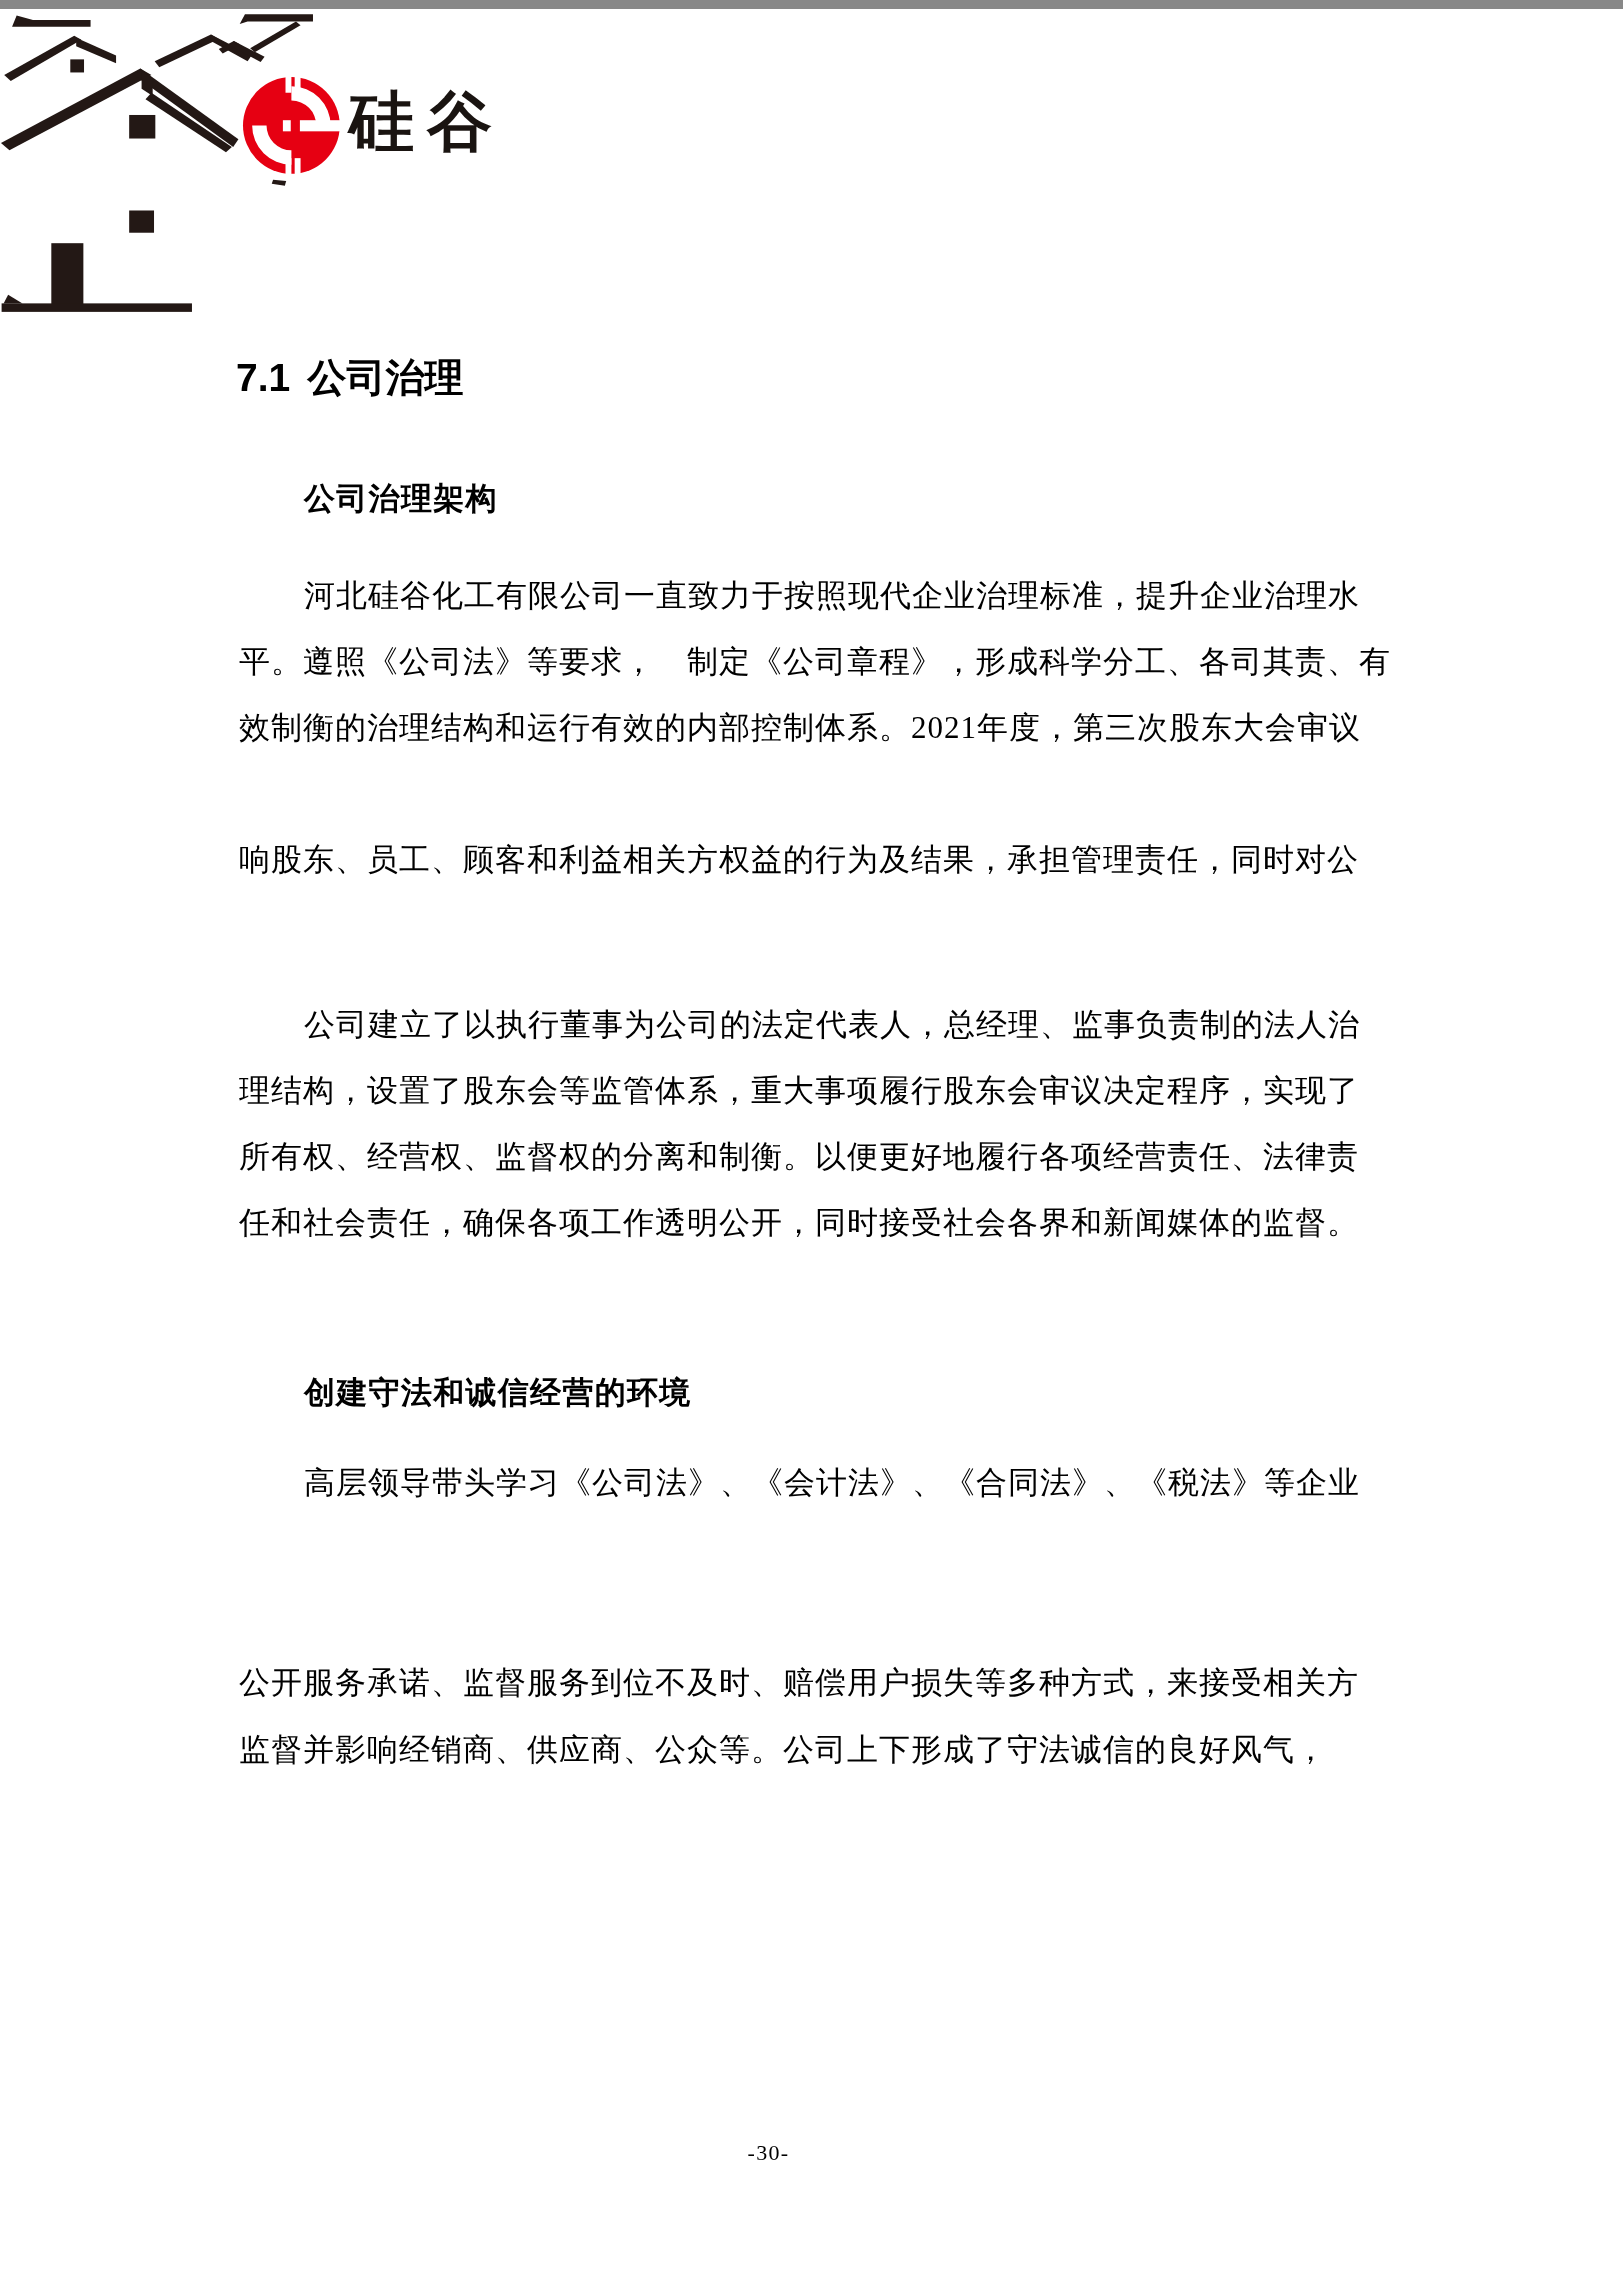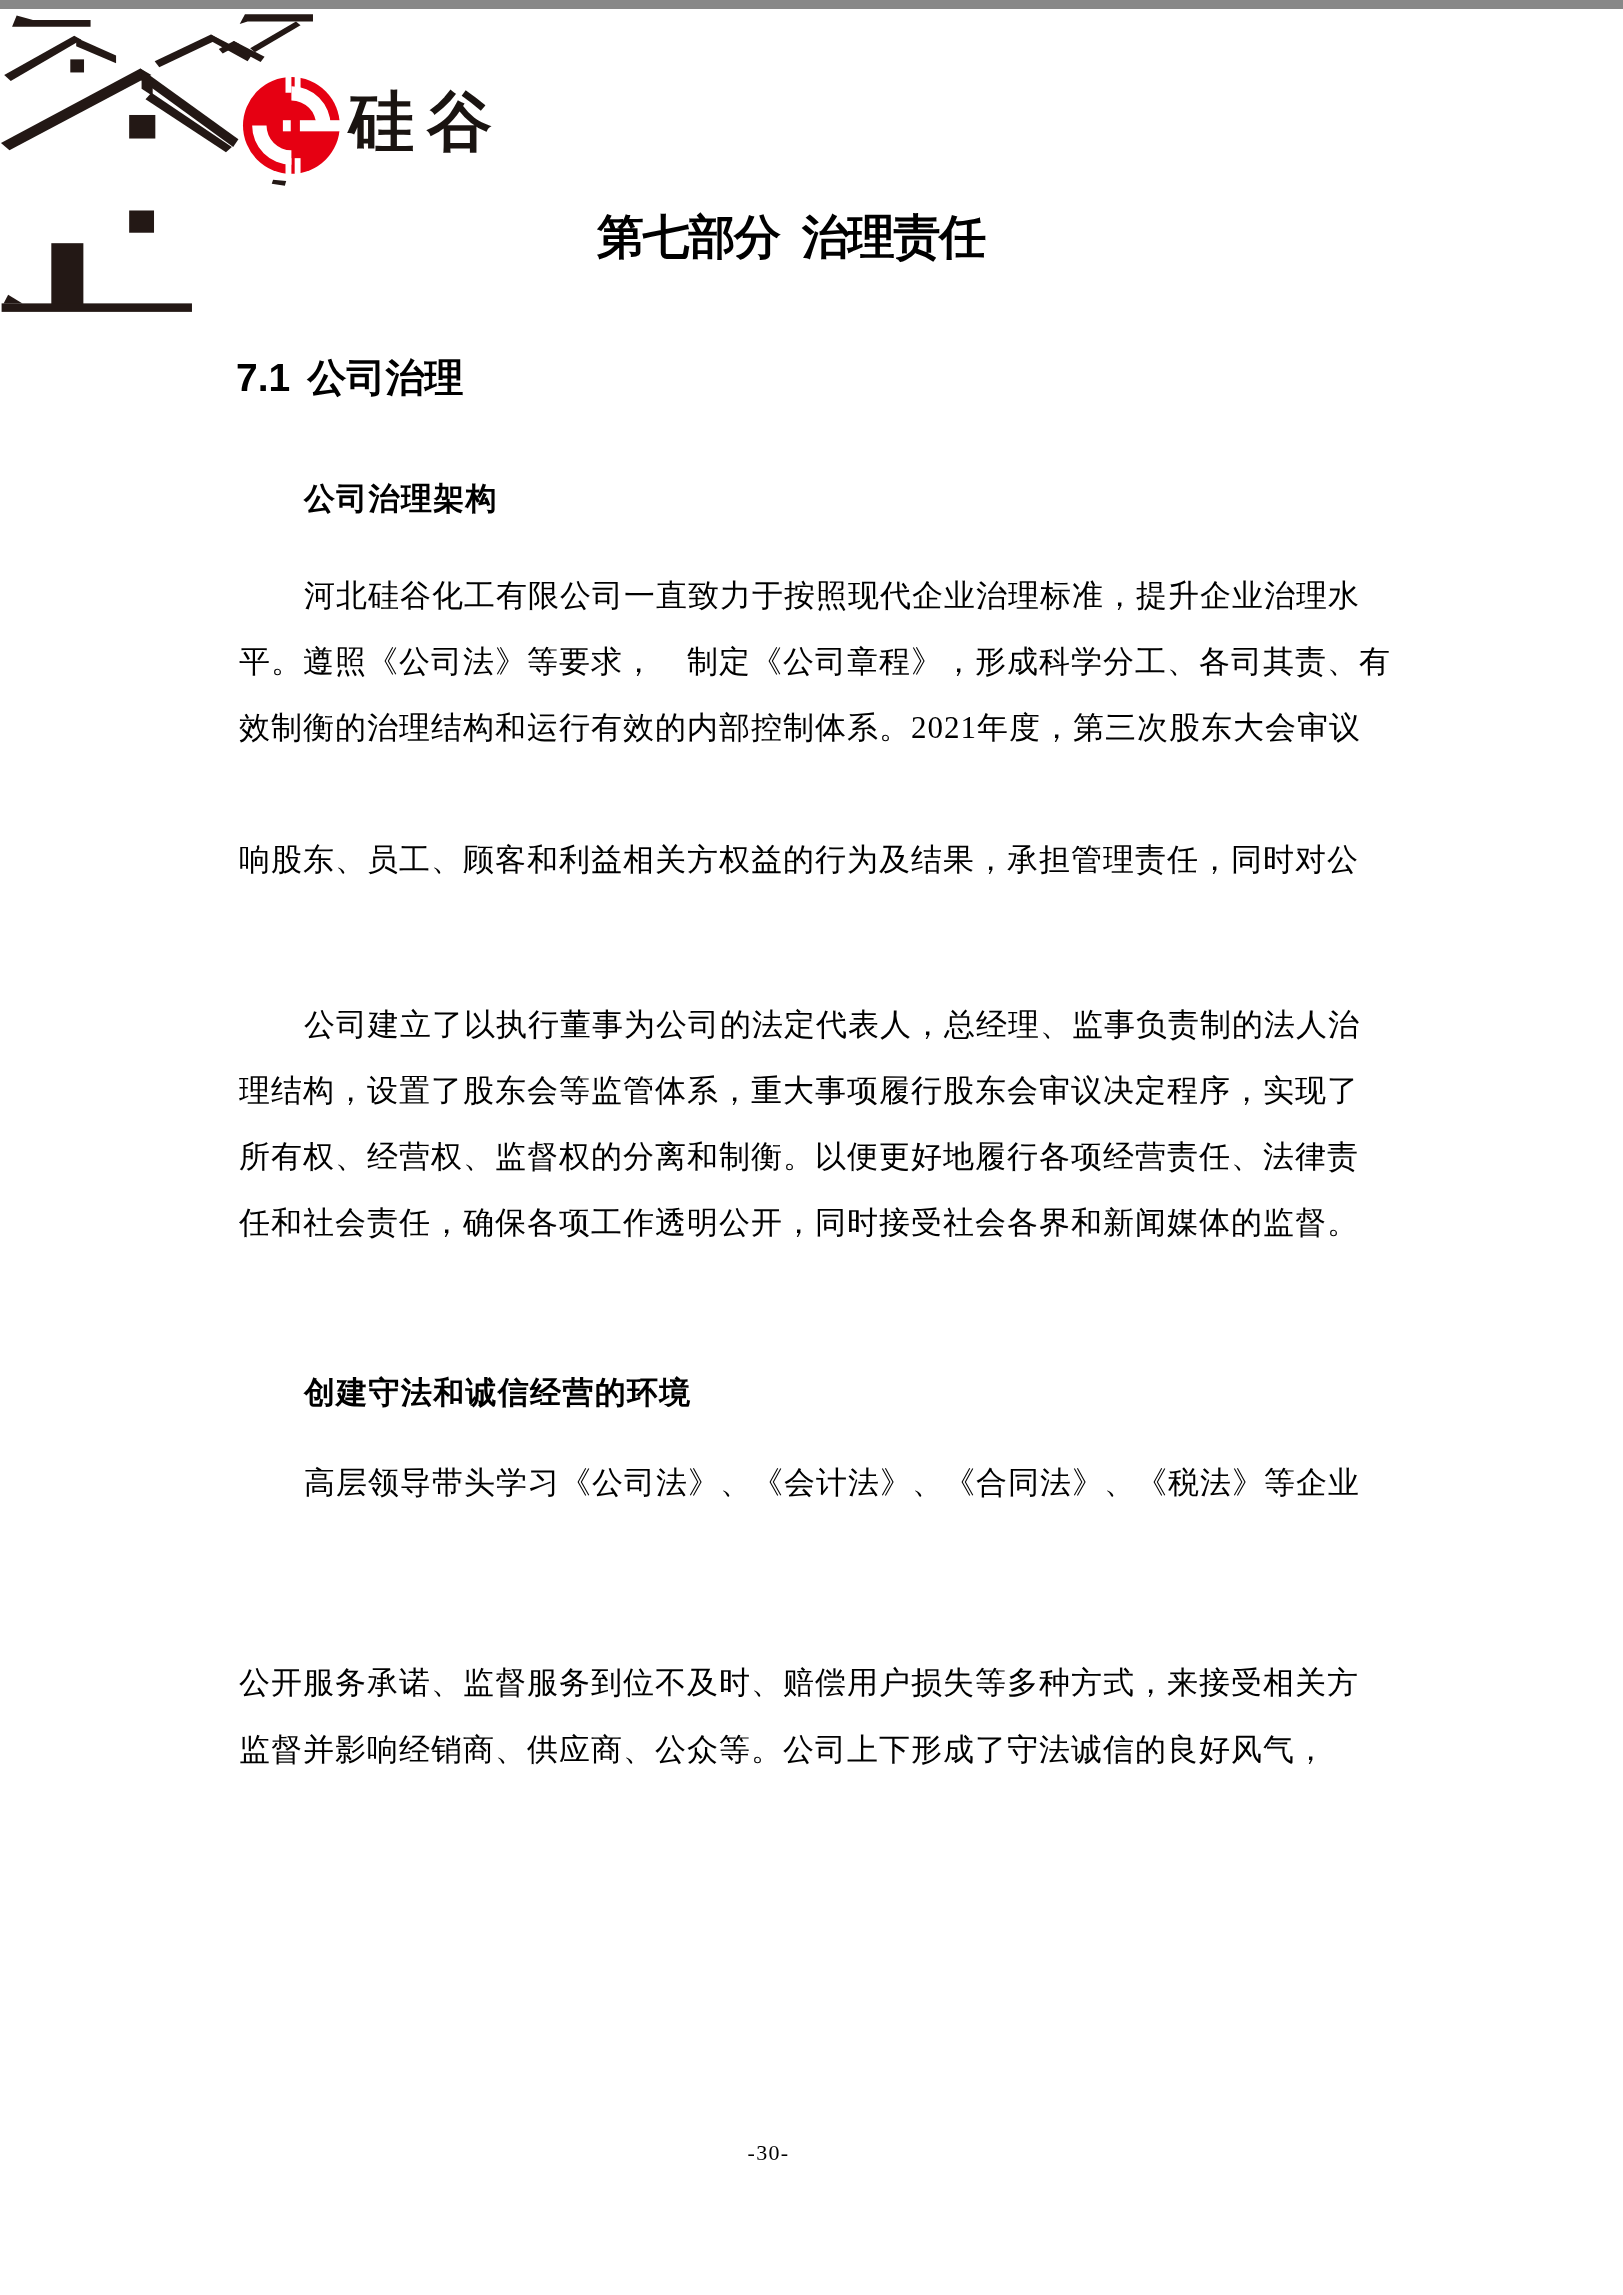--- a/index.html
+++ b/index.html
@@ -102,21 +102,20 @@
         <rect x="432" y="170" width="12" height="17" fill="#ffffff"></rect>
         <rect x="436" y="100" width="9" height="28" fill="#ffffff"></rect>
         <rect x="450" y="100" width="9" height="28" fill="#ffffff"></rect>
         <rect x="436" y="228" width="9" height="28" fill="#ffffff"></rect>
         <rect x="450" y="228" width="9" height="28" fill="#ffffff"></rect>
       </g>
     </svg>
     <div class="brand-text">硅谷</div>
   </div>
 
-  <div class="doc-title">第七部分 治理责任</div>
 
   <div class="section-heading">7.1 公司治理</div>
 
   <div id="sub1" class="sub-heading">公司治理架构</div>
 
   <div class="bline first" style="top:568px">河北硅谷化工有限公司一直致力于按照现代企业治理标准，提升企业治理水</div>
   <div class="bline" style="top:634px">平。遵照《公司法》等要求，　制定《公司章程》，形成科学分工、各司其责、有</div>
   <div class="bline" style="top:700px">效制衡的治理结构和运行有效的内部控制体系。2021年度，第三次股东大会审议</div>
   <div class="bline" style="top:832px">响股东、员工、顾客和利益相关方权益的行为及结果，承担管理责任，同时对公</div>
 

